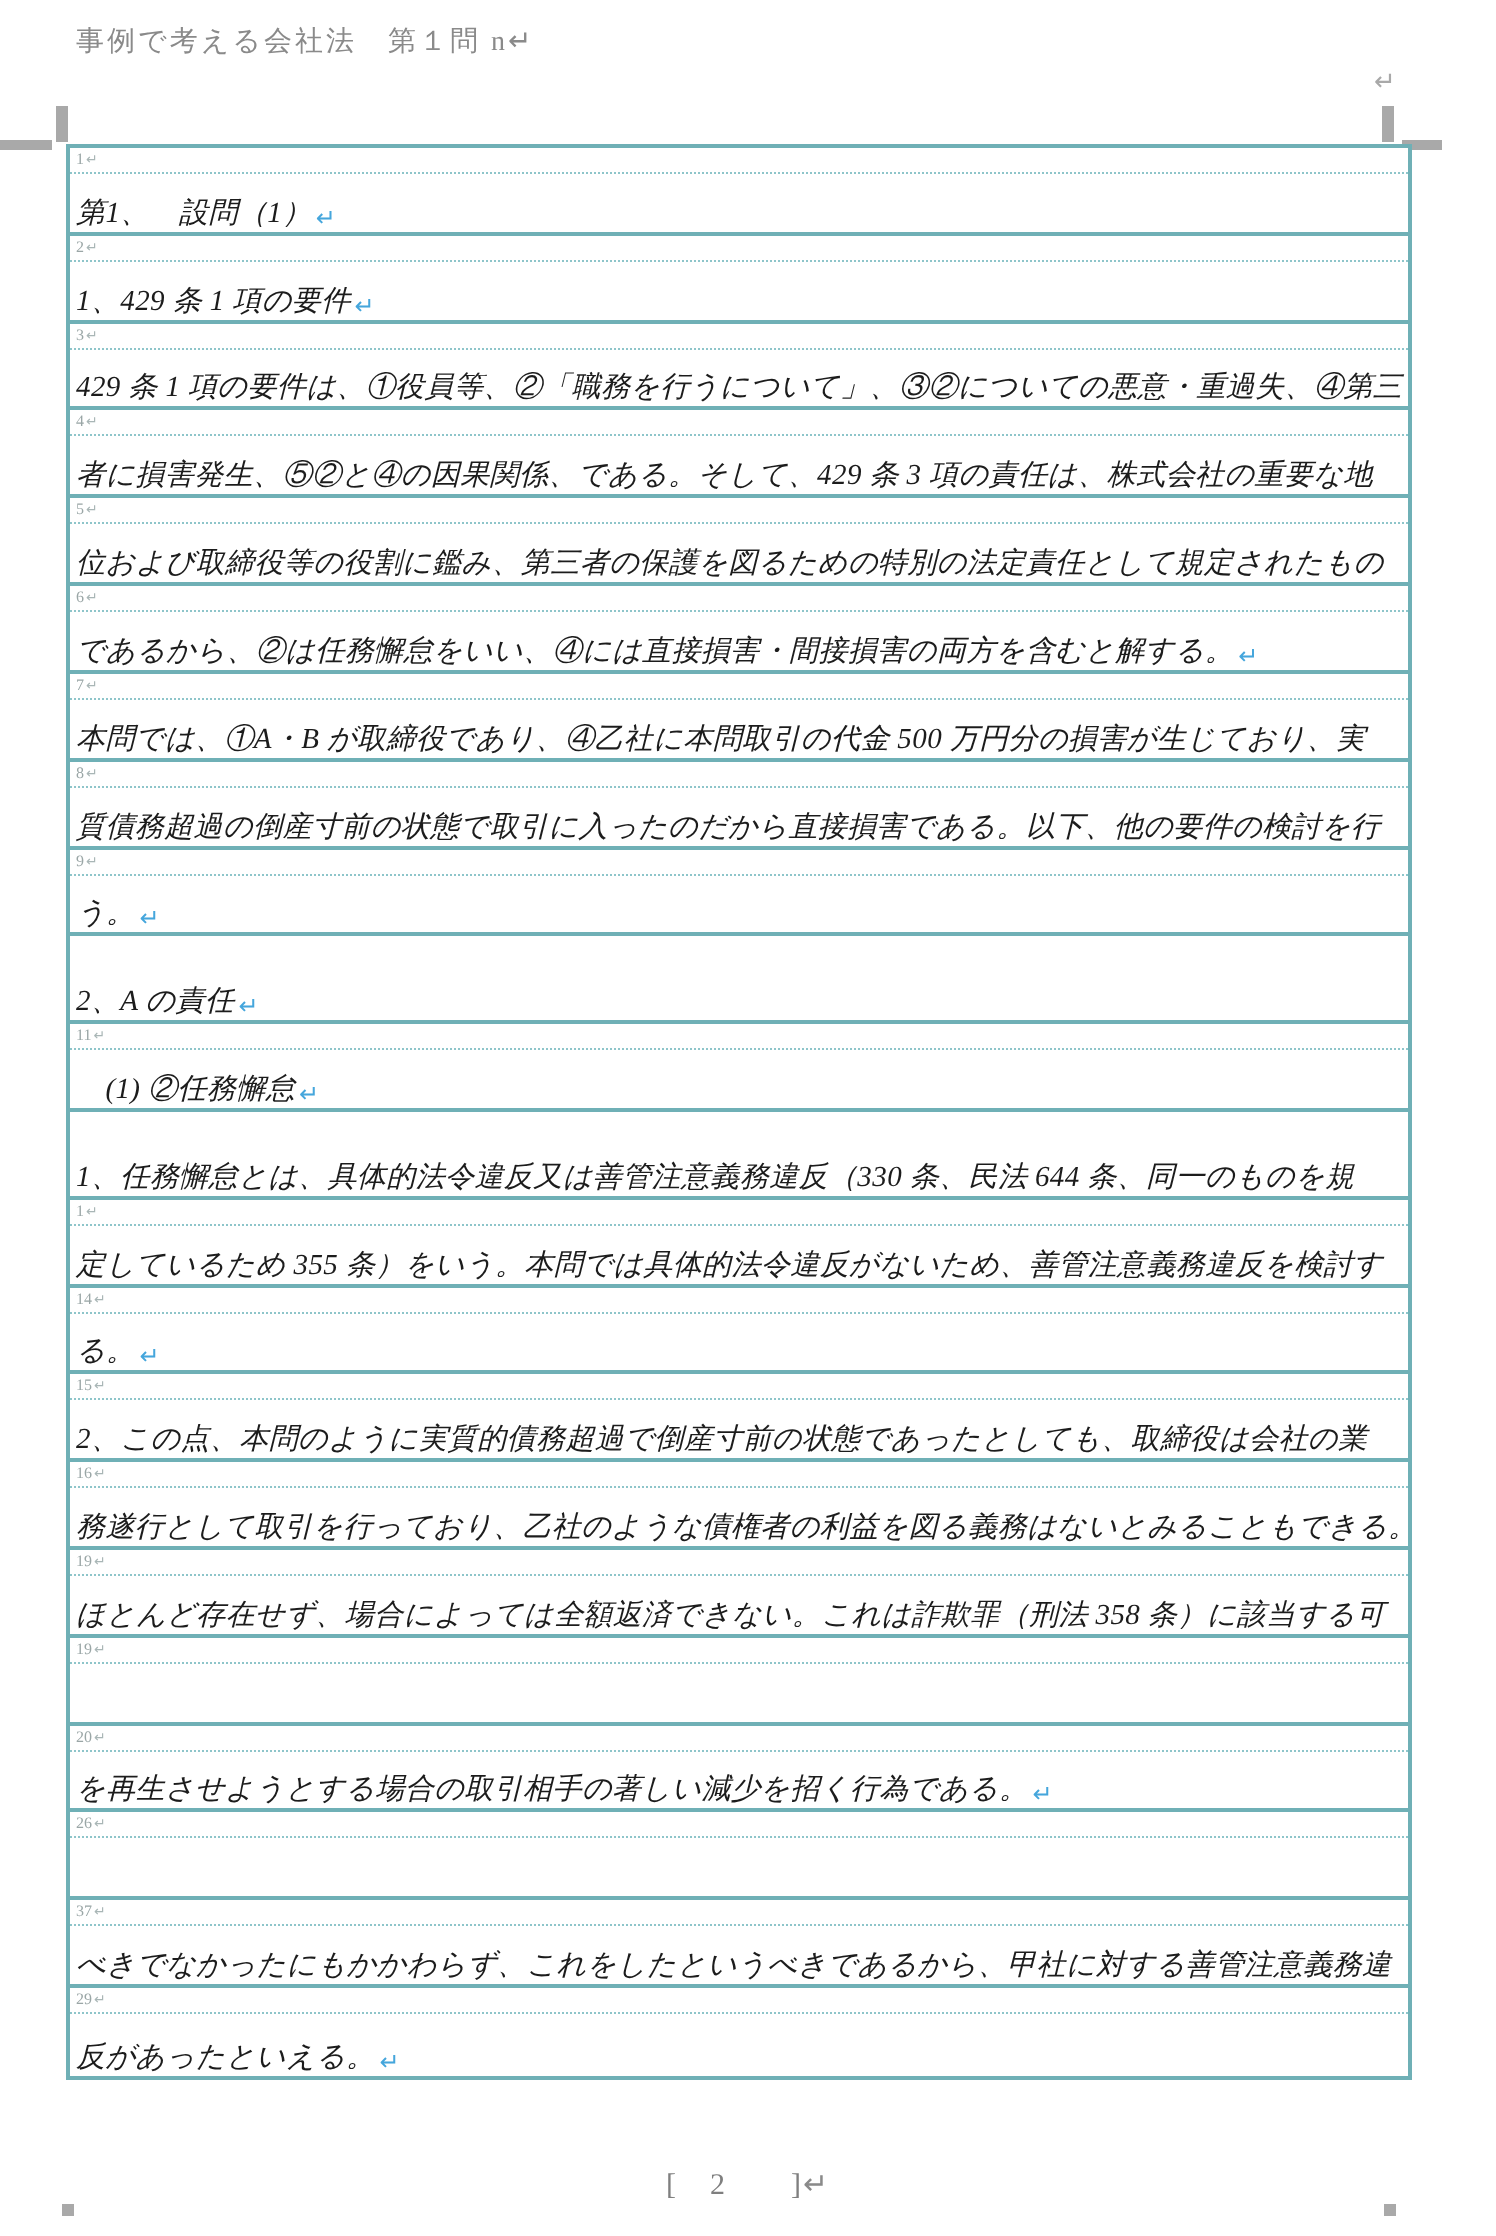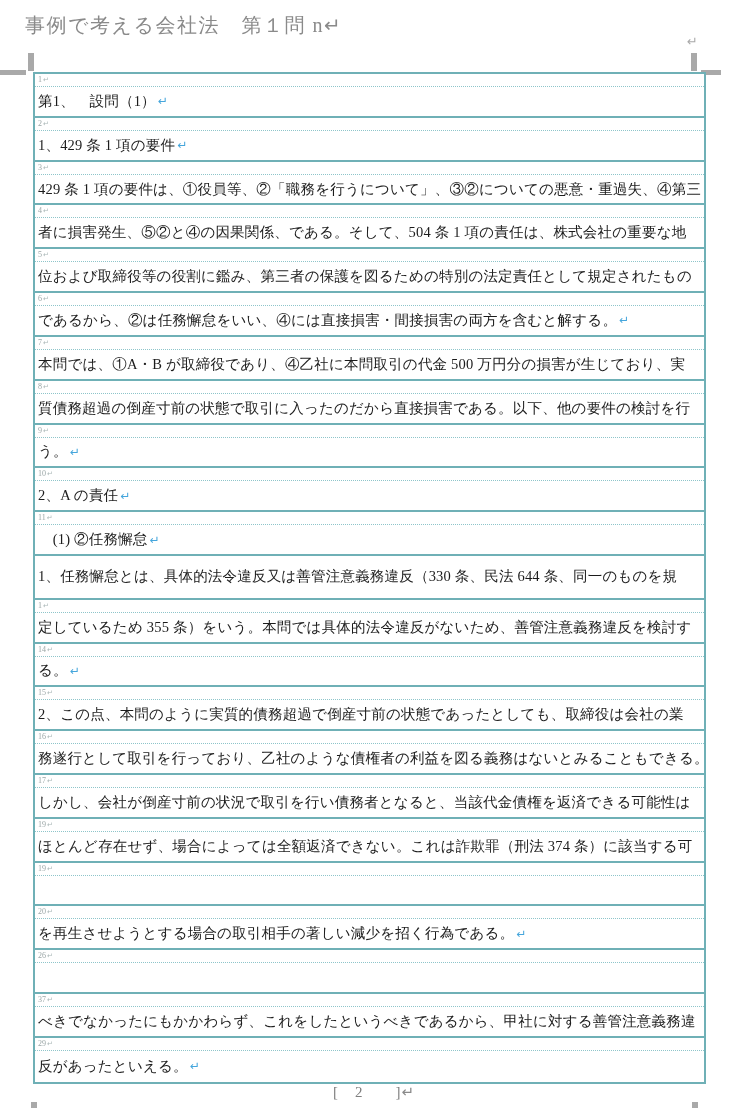--- a/index.html
+++ b/index.html
@@ -11,22 +11,22 @@
     --mark:#a9a9a9;
     --ink:#1c1c1c;
   }
   html,body{margin:0;padding:0;}
   body{
     width:748px;height:1118px;position:relative;background:#ffffff;
     font-family:"Liberation Serif","DejaVu Serif",serif;
     overflow:hidden;
   }
   .page-header{
-    position:absolute;left:25px;top:12px;
-    font-size:20px;color:var(--gray);letter-spacing:1.5px;white-space:pre;
+    position:absolute;left:38px;top:12px;
+    font-size:14px;color:var(--gray);letter-spacing:1.5px;white-space:pre;
   }
   .pilcrow{color:var(--gray);font-family:"DejaVu Sans",sans-serif;}
   .pilcrow.blue{color:var(--blue);font-size:12px;margin-left:2px;}
   .pilcrow.tiny{font-size:7px;color:#a9b6b6;margin-left:1px;}
   .stray-pilcrow{
     position:absolute;left:687px;top:34px;font-size:13px;color:var(--mark);
     font-family:"DejaVu Sans",sans-serif;
   }
   .crop{position:absolute;background:var(--mark);}
   .crop.tl-h{left:0;top:70px;width:26px;height:5px;}
@@ -44,23 +44,23 @@
     display:flex;flex-direction:column;overflow:hidden;
   }
   .row:last-child{border-bottom:none;}
   .line-number{
     height:13px;box-sizing:border-box;flex:none;
     border-bottom:1px dotted var(--dot);
     font-size:8px;line-height:11px;color:var(--num);padding-left:3px;
     white-space:nowrap;
   }
   .text-line{
-    flex:1;display:flex;align-items:center;
+    flex:1;display:flex;align-items:flex-end;
     font-size:14.5px;color:var(--ink);padding-left:3px;
-    white-space:pre;letter-spacing:0.2px;
+    white-space:pre;letter-spacing:0.2px;font-style:italic;
   }
   .page-footer{
     position:absolute;left:0;top:1083px;width:748px;text-align:center;
     font-size:15px;color:#7f7f7f;letter-spacing:1px;white-space:pre;
   }
 </style>
 </head>
 <body>
 
 <div class="page-header"><span>事例で考える会社法　第１問 n</span><span class="pilcrow">↵</span></div>
@@ -82,21 +82,21 @@
     <div class="row">
       <div class="line-number"><span>2</span><span class="pilcrow tiny">↵</span></div>
       <div class="text-line"><span>1、429 条 1 項の要件</span><span class="pilcrow blue">↵</span></div>
     </div>
     <div class="row">
       <div class="line-number"><span>3</span><span class="pilcrow tiny">↵</span></div>
       <div class="text-line"><span>429 条 1 項の要件は、①役員等、②「職務を行うについて」、③②についての悪意・重過失、④第三</span></div>
     </div>
     <div class="row">
       <div class="line-number"><span>4</span><span class="pilcrow tiny">↵</span></div>
-      <div class="text-line"><span>者に損害発生、⑤②と④の因果関係、である。そして、504 条 1 項の責任は、株式会社の重要な地</span></div>
+      <div class="text-line"><span>者に損害発生、⑤②と④の因果関係、である。そして、429 条 3 項の責任は、株式会社の重要な地</span></div>
     </div>
     <div class="row">
       <div class="line-number"><span>5</span><span class="pilcrow tiny">↵</span></div>
       <div class="text-line"><span>位および取締役等の役割に鑑み、第三者の保護を図るための特別の法定責任として規定されたもの</span></div>
     </div>
     <div class="row">
       <div class="line-number"><span>6</span><span class="pilcrow tiny">↵</span></div>
       <div class="text-line"><span>であるから、②は任務懈怠をいい、④には直接損害・間接損害の両方を含むと解する。</span><span class="pilcrow blue">↵</span></div>
     </div>
     <div class="row">
@@ -105,21 +105,20 @@
     </div>
     <div class="row">
       <div class="line-number"><span>8</span><span class="pilcrow tiny">↵</span></div>
       <div class="text-line"><span>質債務超過の倒産寸前の状態で取引に入ったのだから直接損害である。以下、他の要件の検討を行</span></div>
     </div>
     <div class="row">
       <div class="line-number"><span>9</span><span class="pilcrow tiny">↵</span></div>
       <div class="text-line"><span>う。</span><span class="pilcrow blue">↵</span></div>
     </div>
     <div class="row">
-      <div class="line-number"><span>10</span><span class="pilcrow tiny">↵</span></div>
       <div class="text-line"><span>2、A の責任</span><span class="pilcrow blue">↵</span></div>
     </div>
     <div class="row">
       <div class="line-number"><span>11</span><span class="pilcrow tiny">↵</span></div>
       <div class="text-line"><span>　(1) ②任務懈怠</span><span class="pilcrow blue">↵</span></div>
     </div>
     <div class="row">
       <div class="text-line"><span>1、任務懈怠とは、具体的法令違反又は善管注意義務違反（330 条、民法 644 条、同一のものを規</span></div>
     </div>
     <div class="row">
@@ -132,26 +131,22 @@
     </div>
     <div class="row">
       <div class="line-number"><span>15</span><span class="pilcrow tiny">↵</span></div>
       <div class="text-line"><span>2、この点、本問のように実質的債務超過で倒産寸前の状態であったとしても、取締役は会社の業</span></div>
     </div>
     <div class="row">
       <div class="line-number"><span>16</span><span class="pilcrow tiny">↵</span></div>
       <div class="text-line"><span>務遂行として取引を行っており、乙社のような債権者の利益を図る義務はないとみることもできる。</span></div>
     </div>
     <div class="row">
-      <div class="line-number"><span>17</span><span class="pilcrow tiny">↵</span></div>
-      <div class="text-line"><span>しかし、会社が倒産寸前の状況で取引を行い債務者となると、当該代金債権を返済できる可能性は</span></div>
-    </div>
-    <div class="row">
       <div class="line-number"><span>19</span><span class="pilcrow tiny">↵</span></div>
-      <div class="text-line"><span>ほとんど存在せず、場合によっては全額返済できない。これは詐欺罪（刑法 374 条）に該当する可</span></div>
+      <div class="text-line"><span>ほとんど存在せず、場合によっては全額返済できない。これは詐欺罪（刑法 358 条）に該当する可</span></div>
     </div>
     <div class="row">
       <div class="line-number"><span>19</span><span class="pilcrow tiny">↵</span></div>
     </div>
     <div class="row">
       <div class="line-number"><span>20</span><span class="pilcrow tiny">↵</span></div>
       <div class="text-line"><span>を再生させようとする場合の取引相手の著しい減少を招く行為である。</span><span class="pilcrow blue">↵</span></div>
     </div>
     <div class="row">
       <div class="line-number"><span>26</span><span class="pilcrow tiny">↵</span></div>

